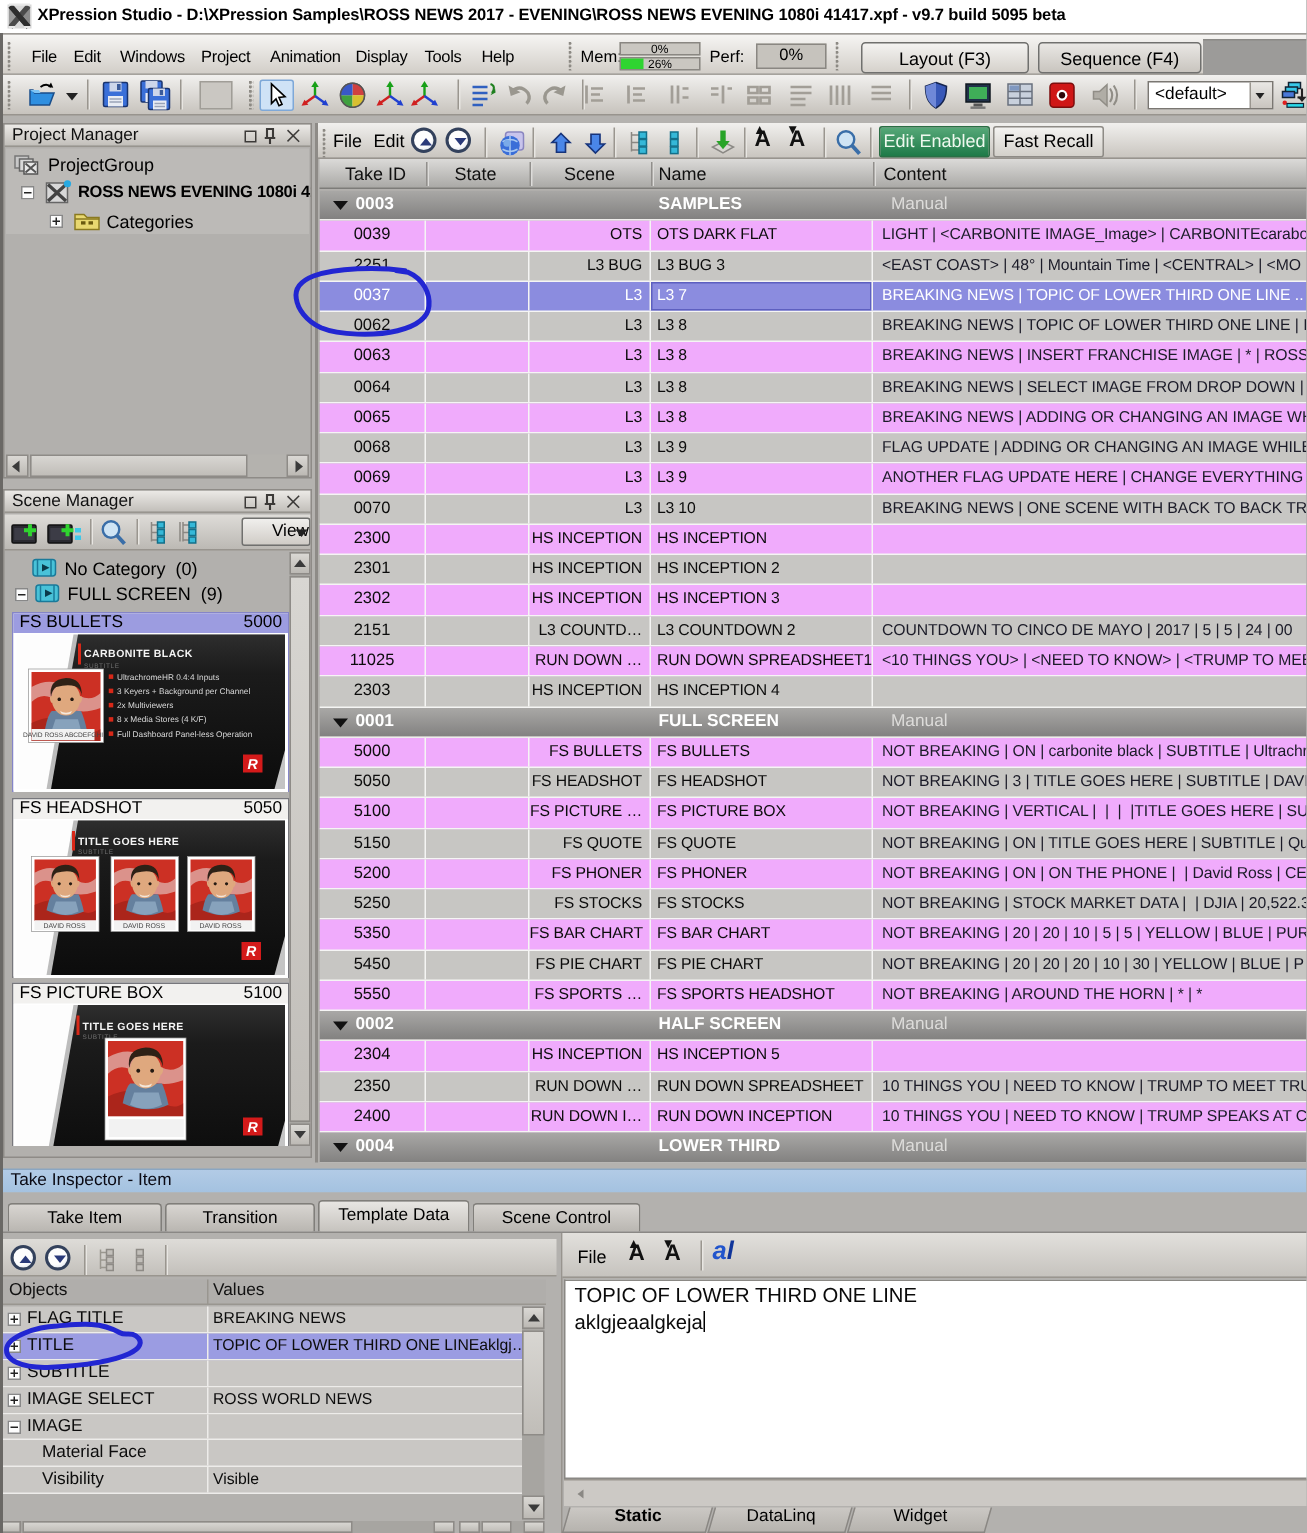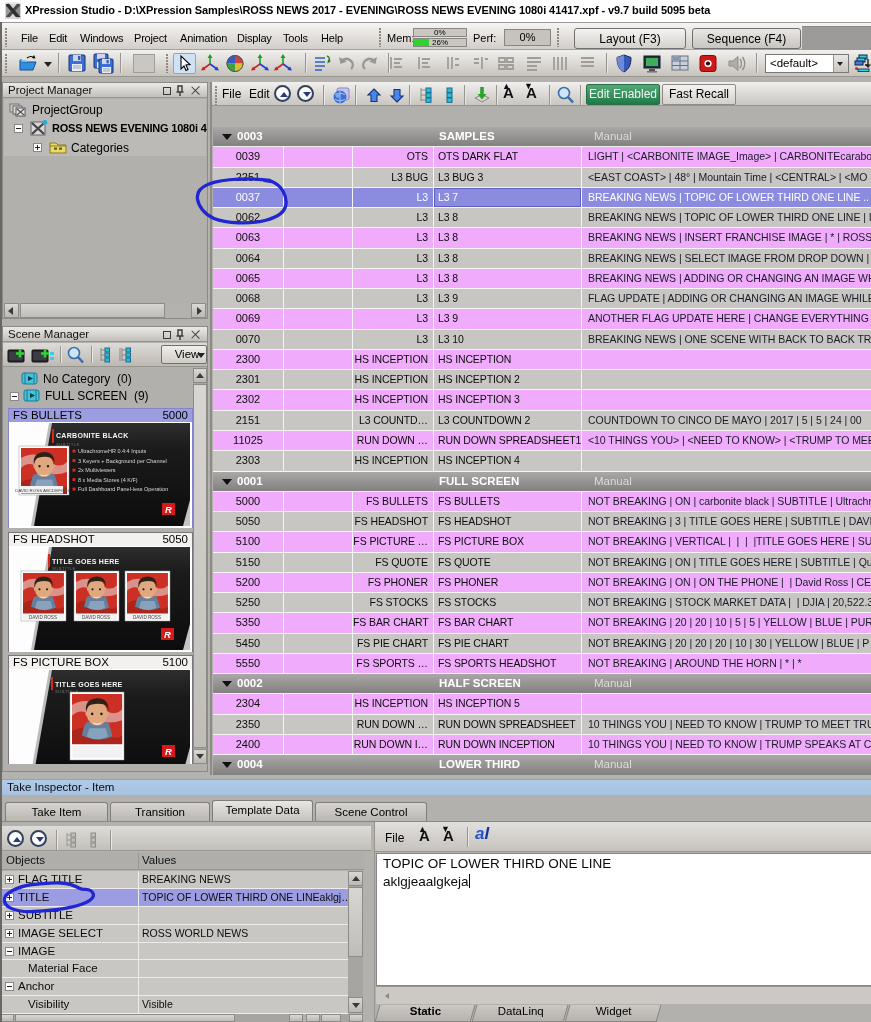--- a/index.html
+++ b/index.html
@@ -337,21 +337,21 @@
         <rect x="8" y="7" width="4.5" height="4" fill="#35b8d8" stroke="#13708a"></rect>
         <rect x="8" y="12" width="4.5" height="4" fill="#35b8d8" stroke="#13708a"></rect>
       </svg>
   <svg class="abs" style="left:116px;top:3px" width="16" height="17">
         <path d="M3,2 v13 M3,4 h5 M3,9 h5 M3,14 h5" stroke="#8a8782"></path>
         <rect x="7" y="2" width="4.5" height="4" fill="#35b8d8" stroke="#13708a"></rect>
         <rect x="7" y="7" width="4.5" height="4" fill="#35b8d8" stroke="#13708a"></rect>
         <rect x="7" y="12" width="4.5" height="4" fill="#35b8d8" stroke="#13708a"></rect>
         <path d="M1,2 v13" stroke="#8a8782"></path>
       </svg>
-  <div class="abs" style="left:158px;top:2px;width:46px;height:19px;border:1px solid #70706e;border-radius:2px;background:linear-gradient(#f0efed,#d0ccc6);font-size:11.5px;text-align:center;padding-left:6px;line-height:17px">View</div>
+  <div class="abs" style="left:158px;top:2px;width:46px;height:19px;border:1px solid #70706e;border-radius:2px;background:linear-gradient(#f0efed,#d0ccc6);font-size:11.5px;text-align:right;padding-left:6px;line-height:17px">View</div>
   <div class="tri" style="left:194px;top:10px;border-left:4px solid transparent;border-right:4px solid transparent;border-top:5px solid #222"></div>
  </div>
  <div class="abs" id="smlist" style="left:1px;top:41px;width:189px;height:396px;overflow:hidden">
   <svg class="abs" style="left:18px;top:4px" width="16" height="13">
         <rect x="0" y="1" width="15" height="11" rx="2" fill="#49c2d8" stroke="#1a7a9a"></rect>
         <path d="M3,1 v11 M12,1 v11" stroke="#1a7a9a"></path>
         <path d="M6,4 l5,2.5 L6,9 Z" fill="#0a3a4a"></path>
       </svg>
   <span class="abs" style="left:39px;top:4px;font-size:12px">No Category&nbsp;&nbsp;(0)</span>
   <div class="pm9" style="left:6px;top:24px"></div>
@@ -590,20 +590,31 @@
   <div class="abs" style="left:314px;top:2px;font-size:15px;font-weight:bold;color:#111">A<span style="position:absolute;left:-2px;top:-3px;font-size:9px">▼</span></div>
   <div class="vsep" style="left:337px"></div>
   <svg class="ico" style="left:343px" viewBox="0 0 22 21">
         <circle cx="9" cy="8" r="5.5" fill="#cfe4f4" stroke="#3a6ea8" stroke-width="1.6"></circle>
         <path d="M13,12 L18,17.5" stroke="#3a6ea8" stroke-width="2.6"></path>
       </svg>
   <div class="vsep" style="left:368px"></div>
   <div class="abs" style="left:374px;top:2px;width:74px;height:21px;background:linear-gradient(#56a878,#1e7a48);border:1px solid #2a6e44;border-radius:2px;color:#eef8ee;font-size:12px;text-align:center;line-height:19px">Edit Enabled</div>
   <div class="abs" style="left:450px;top:2px;width:74px;height:21px;background:linear-gradient(#f4f3f1,#d3d0ca);border:1px solid #8e8b86;border-radius:2px;color:#000;font-size:12px;text-align:center;line-height:19px">Fast Recall</div>
  </div>
+ <div id="seqhdr">
+  <span style="left:17px">Take ID</span>
+      <i style="left:71px"></i>
+  <span style="left:90px">State</span>
+      <i style="left:140px"></i>
+  <span style="left:163px">Scene</span>
+      <i style="left:221px"></i>
+  <span style="left:226px">Name</span>
+      <i style="left:369px"></i>
+  <span style="left:376px">Content</span>
+ </div>
  <div id="rows">
 <div class="grow">
         <div class="ar"></div>
         <span class="id">0003</span>
         <span class="nm">SAMPLES</span>
         <span class="mn">Manual</span>
       </div>
 <div class="row lt">
         <span class="c0">0039</span>
         <span class="c1"></span>
@@ -893,27 +904,20 @@
       <span class="oc1"></span>
     </div>
 <div class="orow">
       <span class="oc0">
         <span style="position:absolute;left:28px">Material Face</span>
       </span>
       <span class="oc1"></span>
     </div>
 <div class="orow">
       <span class="oc0">
-        <span class="pm9" style="left:5px;top:4px"></span>
-        <span style="position:absolute;left:18px">Anchor</span>
-      </span>
-      <span class="oc1"></span>
-    </div>
-<div class="orow">
-      <span class="oc0">
         <span style="position:absolute;left:28px">Visibility</span>
       </span>
       <span class="oc1">Visible</span>
     </div>
 </div>
 <div class="strack" style="left:348px;top:871px;width:15px;height:142px"></div>
 <div class="sbtn" style="left:348px;top:871px;width:15px;height:15px"></div>
 <div class="tri" style="left:351.5px;top:876px;border-left:4px solid transparent;border-right:4px solid transparent;border-bottom:5px solid #3a3a3a"></div>
 <div class="sthumb" style="left:348px;top:887px;width:15px;height:70px"></div>
 <div class="sbtn" style="left:348px;top:997px;width:15px;height:16px"></div>

